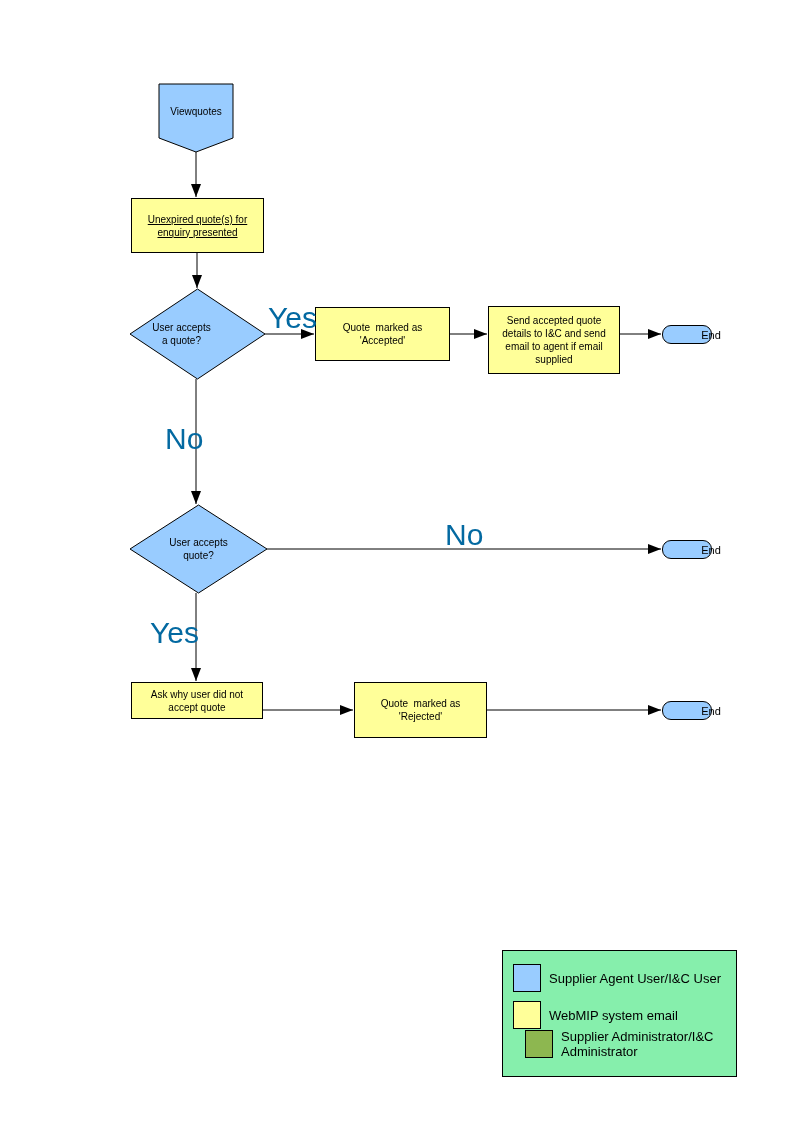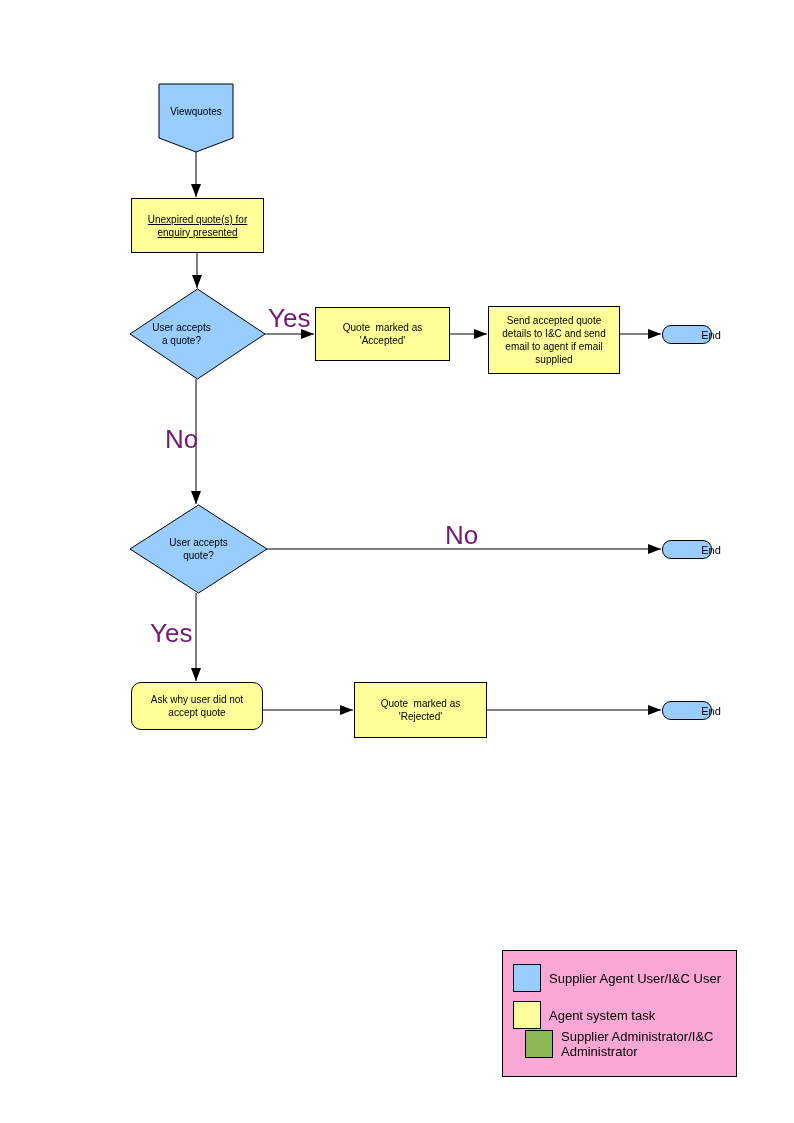--- a/index.html
+++ b/index.html
@@ -49,32 +49,32 @@
     border-radius: 9px;
     display: flex;
     align-items: center;
     justify-content: center;
     font-size: 11px;
     box-sizing: border-box;
     padding-left: 48px;
   }
   .edge-label {
     position: absolute;
-    font-size: 26px;
+    font-size: 30px;
     line-height: 26px;
-    color: #701a75;
+    color: #0369a1;
   }
   .legend {
     position: absolute;
     left: 502px;
     top: 950px;
     width: 235px;
     height: 127px;
     border: 1px solid #000000;
-    background: #f9a8d4;
+    background: #86efac;
     box-sizing: border-box;
   }
   .legend-row {
     position: absolute;
     left: 10px;
     display: flex;
     align-items: center;
   }
   .legend-swatch {
     width: 28px;
@@ -153,21 +153,21 @@
   </div>
   <div class="end-node" style="left: 662px; top: 701px; background-color: rgb(153, 204, 255);">
     <span>End</span>
   </div>
 
   <div class="overlay-label" style="left:140px; top:505px; width:117px; height:88px;">
     <span class="node-label">User accepts
 quote?</span>
   </div>
 
-  <div class="task" style="left:131px; top:682px; width:132px; height:48px;border-radius:10px;">
+  <div class="task" style="left:131px; top:682px; width:132px; height:37px;">
     <span class="node-label">Ask why user did not
 accept quote</span>
   </div>
 
   <div class="task" style="left:354px; top:682px; width:133px; height:56px;">
     <span class="node-label">Quote  marked as
 'Rejected'</span>
   </div>
 
   <div class="edge-label" style="left:268px; top:305px;">Yes</div>
@@ -175,21 +175,21 @@
   <div class="edge-label" style="left:445px; top:522px;">No</div>
   <div class="edge-label" style="left:150px; top:620px;">Yes</div>
 
   <div class="legend">
     <div class="legend-row" style="top:13px;">
       <span class="legend-swatch" style="background-color: rgb(153, 204, 255);"></span>
       <span class="legend-text">Supplier Agent User/I&amp;C User</span>
     </div>
     <div class="legend-row" style="top:50px;">
       <span class="legend-swatch" style="background-color: rgb(255, 255, 153);"></span>
-      <span class="legend-text">Agent system task</span>
+      <span class="legend-text">WebMIP system email</span>
     </div>
     <div class="legend-row" style="top:78px;margin-left:12px;">
       <span class="legend-swatch" style="background-color: rgb(141, 183, 80);"></span>
       <span class="legend-text">Supplier Administrator/I&amp;C Administrator</span>
     </div>
   </div>
 
 </div>
 
 </body></html>

